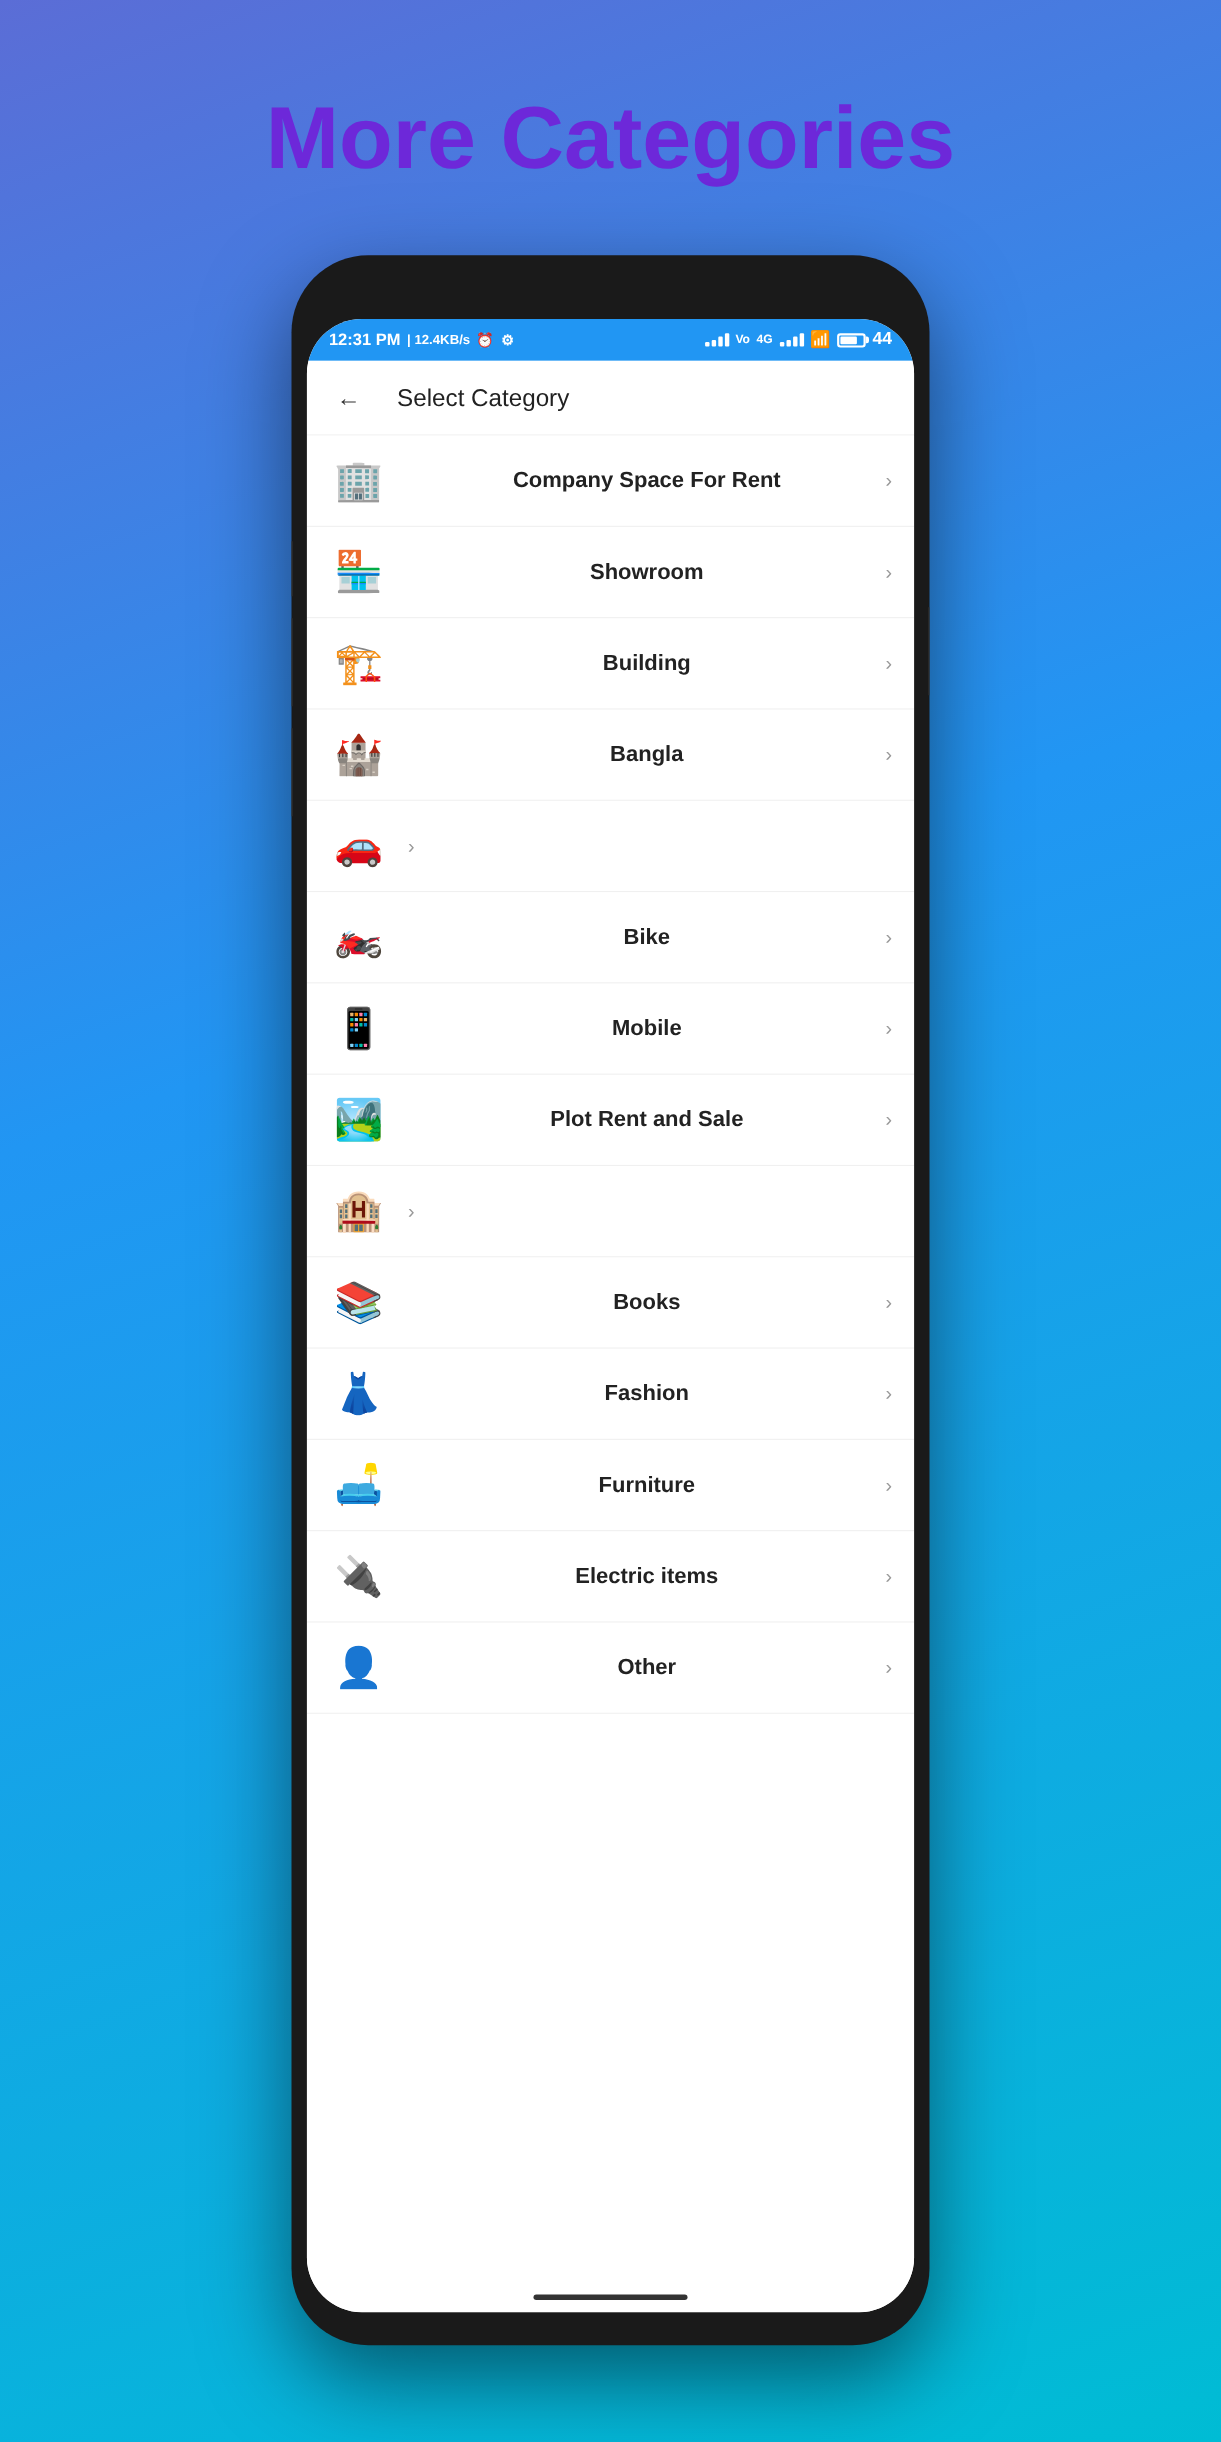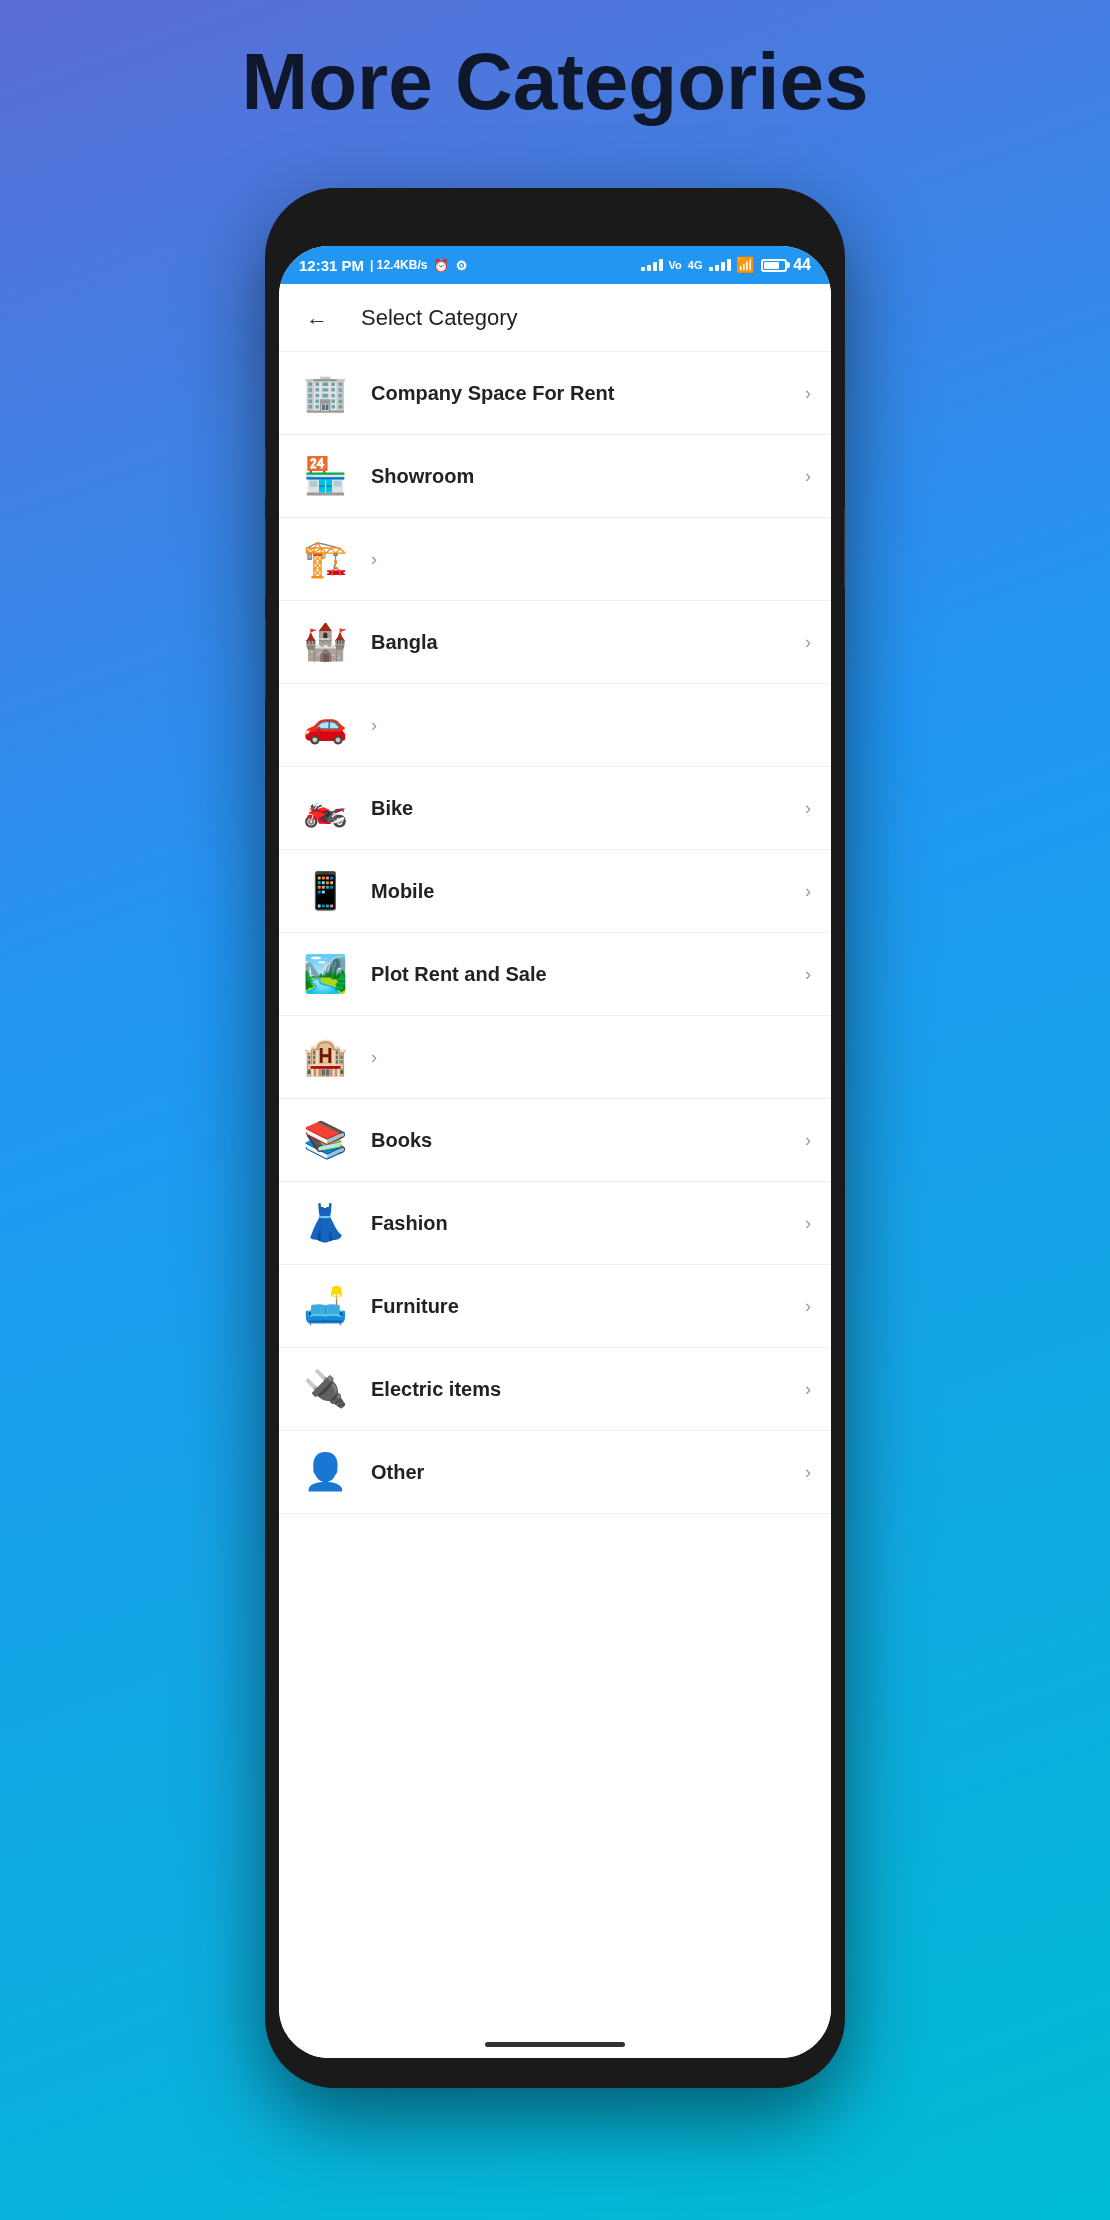--- a/index.html
+++ b/index.html
@@ -9,24 +9,24 @@
       height: 2220px;
       background: linear-gradient(160deg, #5b6dd6 0%, #2196f3 40%, #00bcd4 100%);
       display: flex;
       flex-direction: column;
       align-items: center;
       font-family: 'Segoe UI', Arial, sans-serif;
       overflow: hidden;
     }
 
     .page-title {
-      color: #0f172a;
+      color: #6d28d9;
       font-size: 80px;
       font-weight: 700;
-      margin-top: 36px;
+      margin-top: 80px;
       margin-bottom: 60px;
       text-align: center;
       width: 100%;
       padding: 0 60px;
     }
 
     .phone-wrapper {
       position: relative;
       width: 580px;
       height: 1900px;
@@ -45,20 +45,21 @@
       position: absolute;
       top: 58px;
       left: 14px;
       right: 14px;
       bottom: 30px;
       background: white;
       border-radius: 50px;
       overflow: hidden;
       display: flex;
       flex-direction: column;
+      text-align: center;
     }
 
     
     .status-bar {
       background: #2196f3;
       height: 38px;
       display: flex;
       align-items: center;
       justify-content: space-between;
       padding: 0 20px;
@@ -292,20 +293,21 @@
             <span class="category-label">Company Space For Rent</span>
             <span class="chevron">›</span>
           </div>
           <div class="category-item">
             <div class="category-icon">🏪</div>
             <span class="category-label">Showroom</span>
             <span class="chevron">›</span>
           </div>
           <div class="category-item">
             <div class="category-icon">🏗️</div>
+            <span class="category-label">Building</span>
             <span class="chevron">›</span>
           </div>
           <div class="category-item">
             <div class="category-icon">🏰</div>
             <span class="category-label">Bangla</span>
             <span class="chevron">›</span>
           </div>
           <div class="category-item">
             <div class="category-icon">🚗</div>
             <span class="chevron">›</span>

